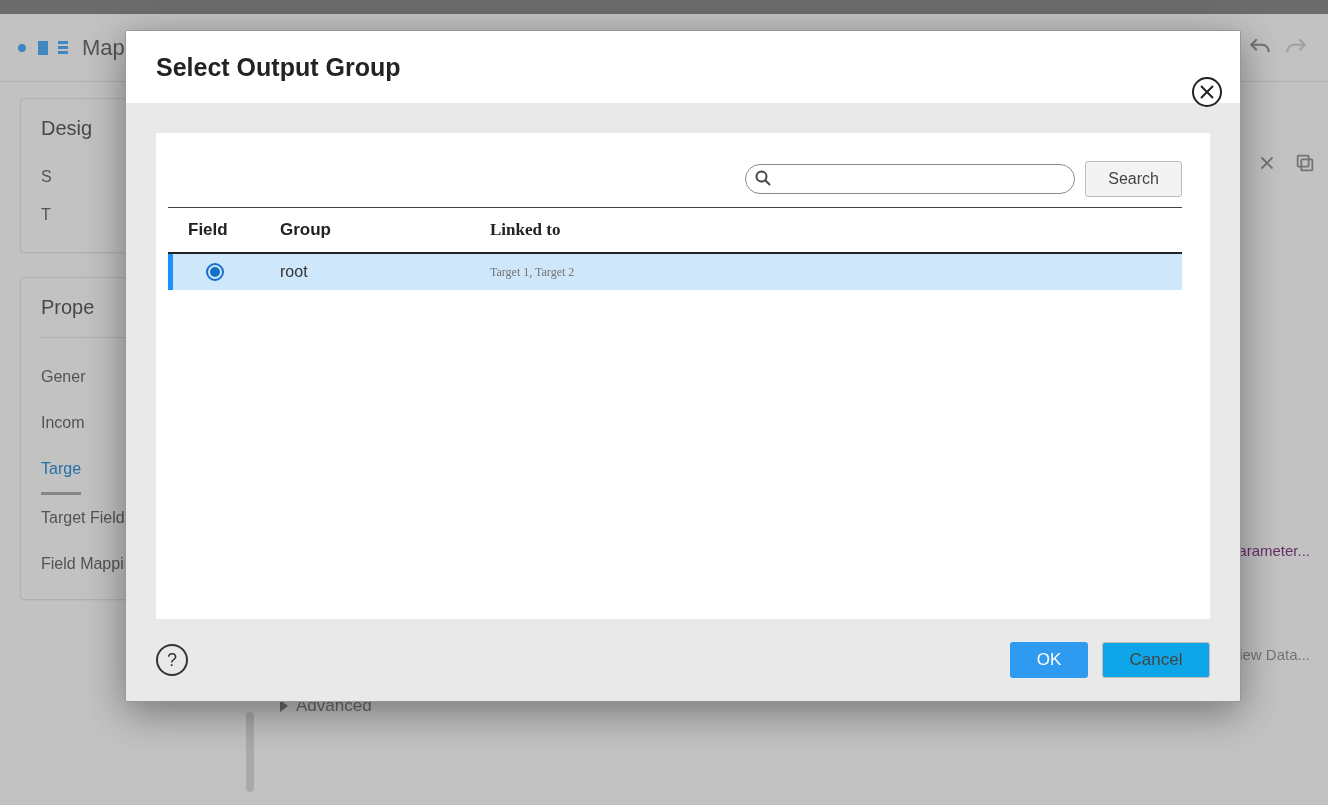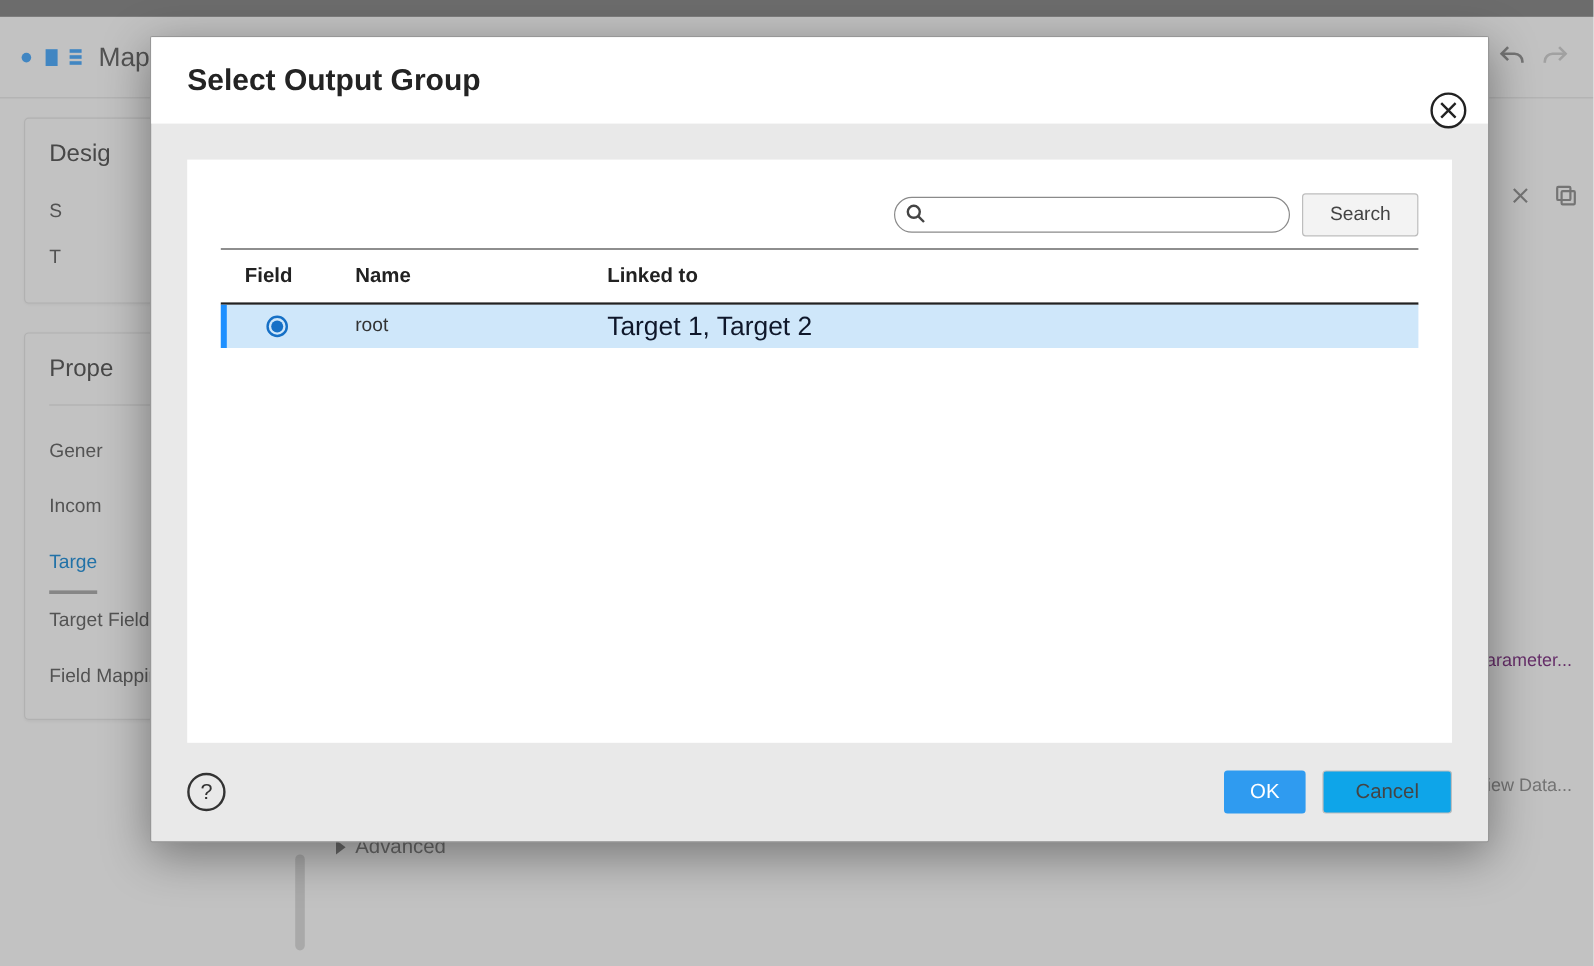--- a/index.html
+++ b/index.html
@@ -37,46 +37,46 @@
   
   .overlay { position:absolute; inset:0; background:rgba(80,80,80,0.35);}
 
   
   .modal{position:absolute;left:125px;top:30px;width:1116px;height:672px;background:#e9e9e9;border:1px solid #979797;border-radius:2px;box-shadow:0 10px 40px rgba(0,0,0,0.4);display:flex;flex-direction:column;}
   .modal-header{height:72px;background:#fff;display:flex;align-items:center;padding:0 30px;position:relative;}
   .modal-title{font-size:25px;font-weight:600;color:#232323;}
   .close-btn{position:absolute;right:18px;top:46px;width:30px;height:30px;border:2px solid #222;border-radius:50%;display:flex;align-items:center;justify-content:center;cursor:pointer;background:#fff;}
   .close-btn svg{width:14px;height:14px;}
   .modal-content{flex:1;padding:30px 30px 0 30px;display:flex;flex-direction:column;}
-  .white-panel{background:#fff;flex:1;padding:28px 28px 18px 28px;display:flex;flex-direction:column;}
+  .white-panel{background:#fff;flex:1;padding:28px 28px 18px 12px;display:flex;flex-direction:column;}
 
   .search-row{display:flex;justify-content:flex-end;align-items:center;gap:10px;margin-bottom:10px;}
   .search-box{position:relative;width:330px;}
   .search-box input{width:100%;height:30px;border:1px solid #8a8a8a;border-radius:16px;padding:0 12px 0 34px;font-size:14px;outline:none;}
   .search-box .mag{position:absolute;left:10px;top:6px;width:16px;height:16px;color:#555;}
   .search-btn{height:36px;padding:0 22px;border:1px solid #bdbdbd;background:#f3f3f3;border-radius:3px;font-size:16px;color:#444;cursor:pointer;}
 
   .table-divider{border-top:1px solid #444;margin-bottom:0;}
   .thead{display:flex;padding:12px 0 12px 20px;font-size:17px;color:#222;font-weight:600;border-bottom:2px solid #222;}
   .col-select{width:92px;}
   .col-name{width:210px;}
-  .col-linked{flex:1;}
+  .col-linked{flex:1;font-family:Liberation Serif, serif;}
   .trow{display:flex;align-items:center;height:36px;background:#cfe7fa;border-left:5px solid #1e90ff;padding-left:15px;}
   .trow .col-select{width:92px;display:flex;align-items:center;padding-left:18px;}
   .radio{width:18px;height:18px;border:2px solid #1670c6;border-radius:50%;display:flex;align-items:center;justify-content:center;}
   .radio .dot{width:10px;height:10px;background:#1670c6;border-radius:50%;}
   .trow .col-name{width:210px;font-size:16px;color:#333;}
-  .trow .col-linked{flex:1;font-size:22px;color:#0f172a;}
+  .trow .col-linked{flex:1;font-size:12px;color:#737373;}
 
   .panel-footer{margin-top:auto;border-top:1px solid #333;padding-top:12px;font-size:15px;color:#444;}
 
   .modal-footer{height:82px;display:flex;align-items:center;padding:0 30px;}
   .help-btn{width:32px;height:32px;border:2px solid #333;border-radius:50%;display:flex;align-items:center;justify-content:center;font-size:18px;color:#333;cursor:pointer;}
   .footer-spacer{flex:1;}
-  .ok-btn{height:36px;width:68px;border:none;background:#2f9bf0;color:#fff;font-size:17px;border-radius:3px;cursor:pointer;margin-right:14px;}
+  .ok-btn{height:36px;width:78px;border:none;background:#2f9bf0;color:#fff;font-size:17px;border-radius:3px;cursor:pointer;margin-right:14px;}
   .cancel-btn{height:36px;width:108px;border:1px solid #bdbdbd;background:#0ea5e9;color:#444;font-size:17px;border-radius:3px;cursor:pointer;}
 </style>
 </head>
 <body>
 
 <div class="bg-app">
   <div class="bg-titlebar"></div>
   <div class="bg-topbar">
     <div class="bg-logo-dot"></div>
     <div class="bg-logo-box"></div>
@@ -162,21 +162,21 @@
               <line x1="10.5" y1="10.5" x2="15" y2="15" stroke="#444" stroke-width="2"></line>
             </svg>
           <input type="text" placeholder="" style="">
         </div>
         <button class="search-btn">Search</button>
       </div>
 
       <div class="table-divider"></div>
       <div class="thead">
         <div class="col-select">Field</div>
-        <div class="col-name">Name</div>
+        <div class="col-name">Group</div>
         <div class="col-linked">Linked to</div>
       </div>
 
       <div class="trow">
         <div class="col-select">
           <div class="radio">
               <div class="dot"></div>
             </div>
         </div>
         <div class="col-name">root</div>

